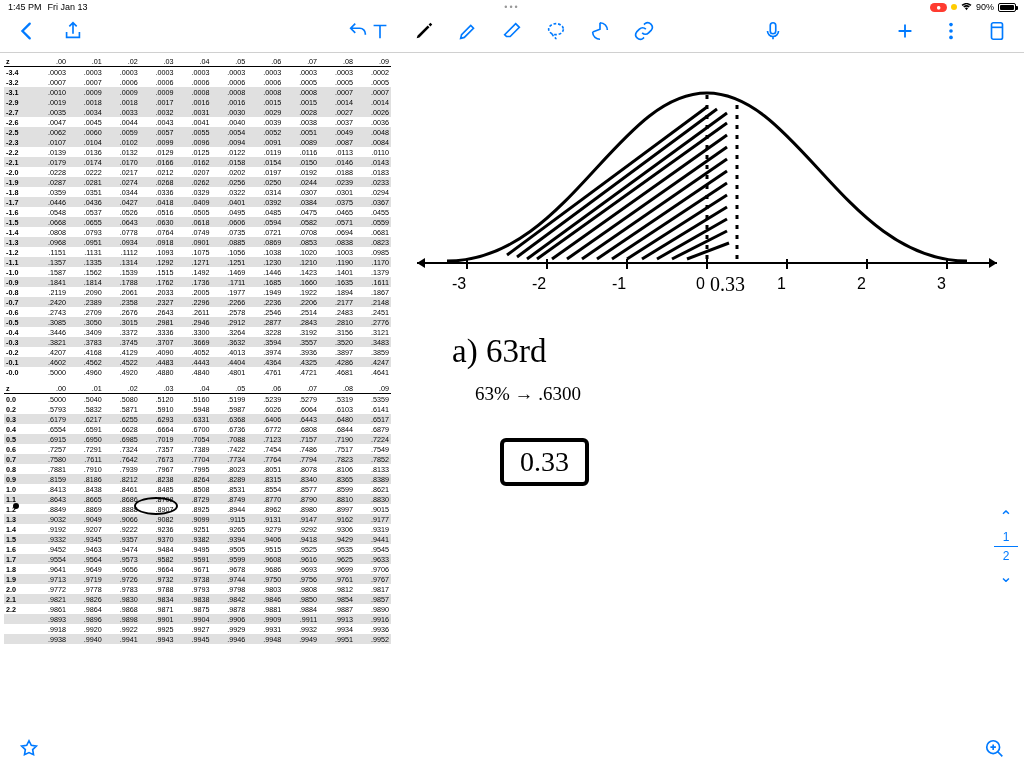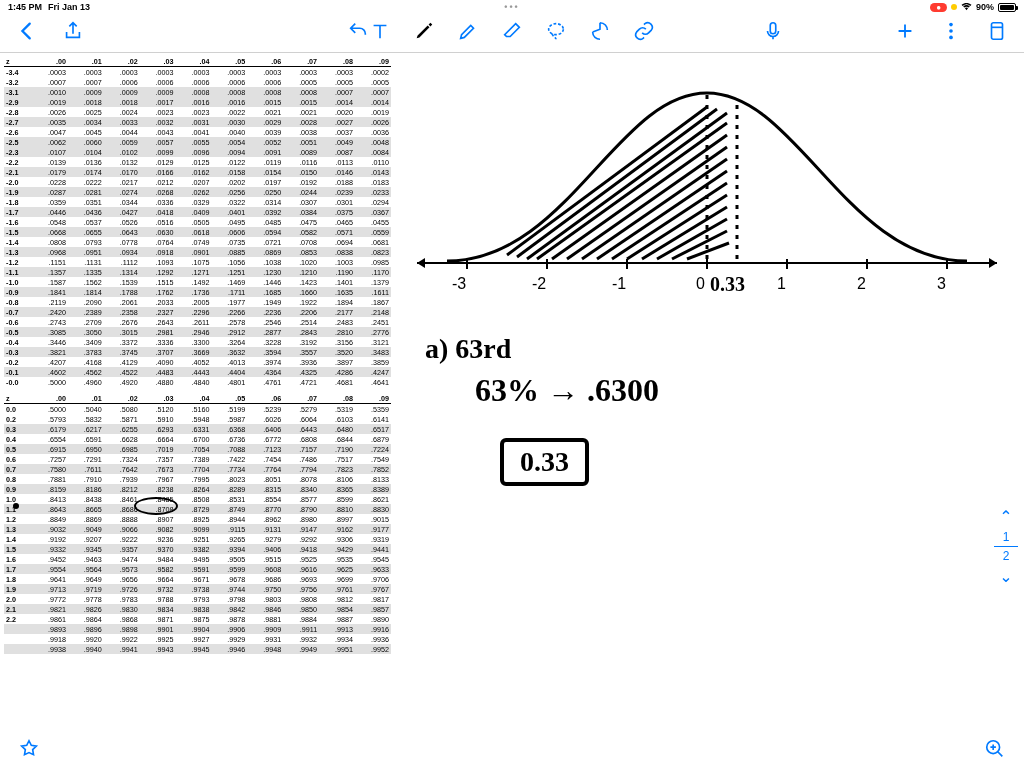--- a/index.html
+++ b/index.html
@@ -11,21 +11,21 @@
     overflow: hidden;
     position: relative;
   }
   .status-bar {
     height: 14px;
     display: flex;
     justify-content: space-between;
     align-items: center;
     padding: 0 8px;
     font-size: 9px;
-    font-weight: 700;
+    font-weight: 400;
     color: #000;
   }
   .status-left  { display: flex; gap: 6px; align-items: center; }
   .status-center { position:absolute; left:50%; transform:translateX(-50%); color:#999; letter-spacing:2px;}
   .status-right { display: flex; gap: 4px; align-items: center; }
   .rec-pill { background:#ff3b30; color:#fff; border-radius:8px; padding:0 6px; font-size:8px;}
   .wifi { width:11px; height:8px; }
   .battery-wrap { display:flex; align-items:center; gap:1px;}
   .battery { width:18px; height:9px; border:1px solid #000; border-radius:2px; position:relative;}
   .battery::after{content:"";position:absolute;right:-3px;top:2px;width:2px;height:4px;background:#000;border-radius:0 1px 1px 0;}
@@ -60,21 +60,21 @@
     border-collapse:collapse;
     font-size: 7.2px;
     color:#000;
     width:100%;
   }
   .ztable th, .ztable td{
     padding: 0.5px 2px;
     text-align:right;
     white-space:nowrap;
   }
-  .ztable th{ font-weight:700; border-bottom:1px solid #000;}
+  .ztable th{ font-weight:400; border-bottom:1px solid #000;}
   .ztable th:first-child, .ztable td:first-child{ text-align:left; width:28px; font-weight:700;}
   .ztable tr.shade td{ background:#e0e0e0;}
   .circle-mark{
     position:absolute;
     width:44px; height:18px;
     border:2.5px solid #000;
     border-radius:50%;
     pointer-events:none;
   }
   .row-dot{
@@ -83,23 +83,23 @@
   }
   .right-pane{
     flex:1;
     position:relative;
     background:#fff;
   }
   .curve-box{
     position:absolute;
     left:5px; top:10px; right:10px; height:240px;
   }
-  .hand { font-family: "Comic Sans MS", cursive; font-weight:700;}
-  .answer-a{ position:absolute; left:30px; top:280px; font-size:28px;}
-  .answer-b{ position:absolute; left:80px; top:319px; font-size:32px;}
+  .hand { font-family: "Comic Sans MS", cursive; font-weight:400;}
+  .answer-a{ position:absolute; left:57px; top:280px; font-size:33px;}
+  .answer-b{ position:absolute; left:80px; top:330px; font-size:19px;}
   .answer-box{
     position:absolute; left:105px; top:385px;
     border:4px solid #000; border-radius:6px;
     padding:4px 16px; font-size:28px;
   }
   .axis-label{ position:absolute; font-size:16px; font-family:Arial;}
   .z-annot{position:absolute; font-size:20px;}
   .bottom-bar{
     position:absolute;
     bottom:0; left:0; right:0;
@@ -266,33 +266,20 @@
             <td>.0018</td>
             <td>.0018</td>
             <td>.0017</td>
             <td>.0016</td>
             <td>.0016</td>
             <td>.0015</td>
             <td>.0015</td>
             <td>.0014</td>
             <td>.0014</td>
           </tr>
-          <tr class="">
-            <td>-2.8</td>
-            <td>.0026</td>
-            <td>.0025</td>
-            <td>.0024</td>
-            <td>.0023</td>
-            <td>.0023</td>
-            <td>.0022</td>
-            <td>.0021</td>
-            <td>.0021</td>
-            <td>.0020</td>
-            <td>.0019</td>
-          </tr>
           <tr class="shade">
             <td>-2.7</td>
             <td>.0035</td>
             <td>.0034</td>
             <td>.0033</td>
             <td>.0032</td>
             <td>.0031</td>
             <td>.0030</td>
             <td>.0029</td>
             <td>.0028</td>

